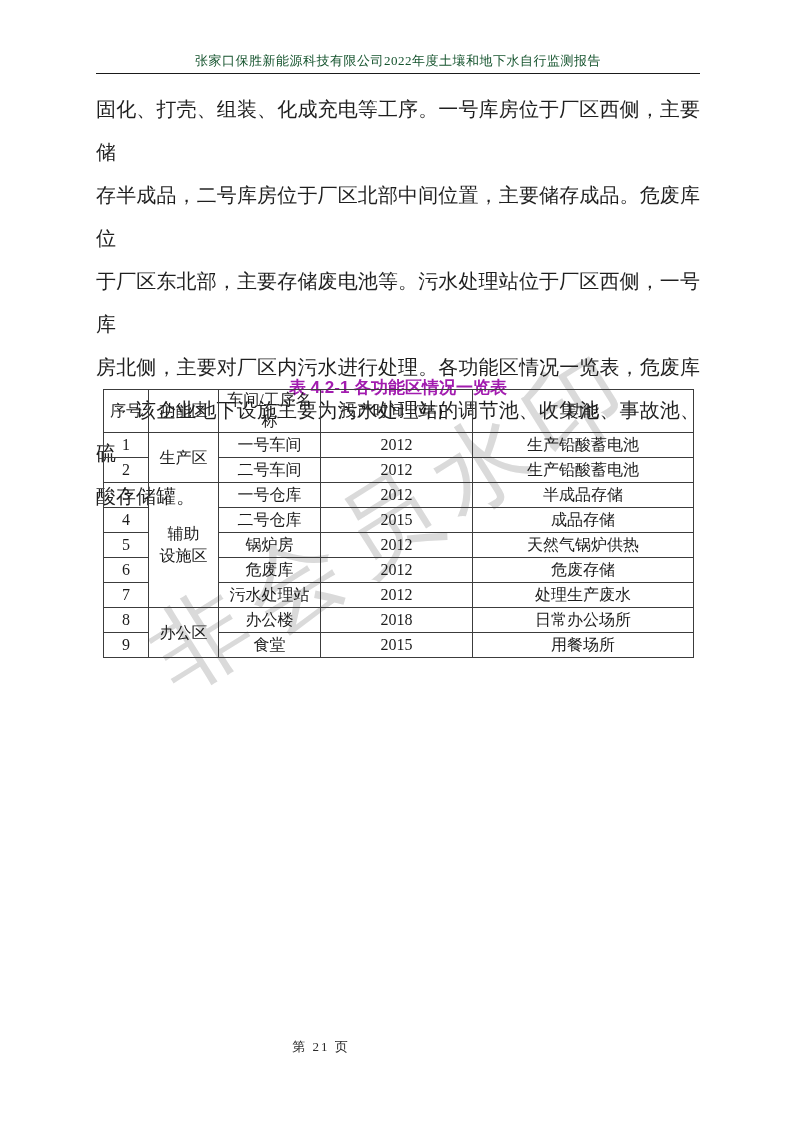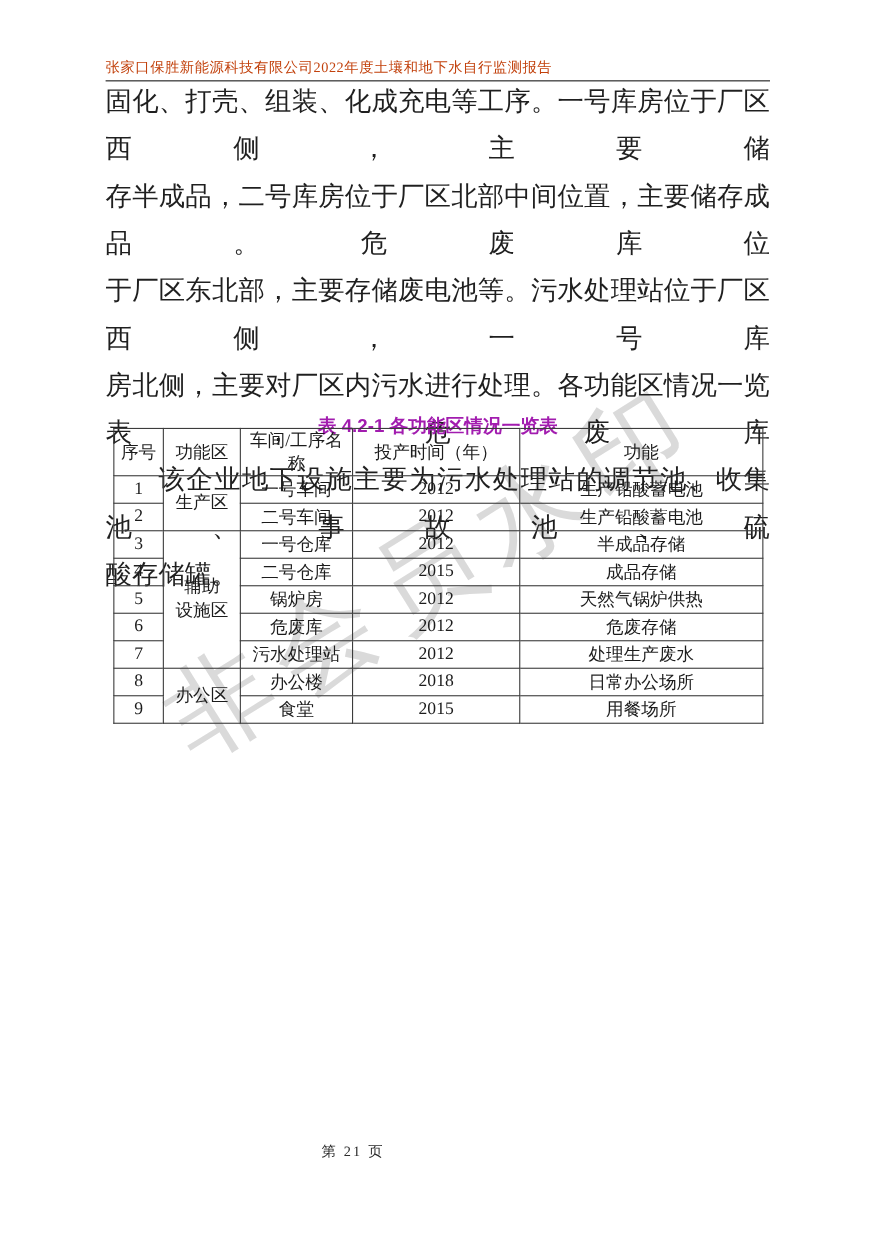--- a/index.html
+++ b/index.html
@@ -28,34 +28,34 @@
     transform: rotate(-32deg);
     transform-origin: 0 50%;
     white-space: nowrap;
     z-index: 0;
     pointer-events: none;
   }
   .content { position: relative; z-index: 1; }
   .header-title {
     position: absolute;
     top: 52px; left: 96px; width: 604px;
-    text-align: left;
+    text-align: center;
     font-size: 13px;
-    color: #c2410c;
+    color: #14532d;
     letter-spacing: 0.5px;
   }
   .header-rule {
     position: absolute;
     top: 73px; left: 96px; width: 604px;
     border-bottom: 1.5px solid #1a1a1a;
   }
   .body-text {
     position: absolute;
-    top: 72px; left: 96px; width: 604px;
-    font-size: 24px;
+    top: 88px; left: 96px; width: 604px;
+    font-size: 20px;
     line-height: 43px;
   }
   .tline { text-align: justify; text-align-last: justify; }
   .tline.end { text-align-last: left; }
   .tline.indent { text-indent: 2em; }
   .table-title {
     position: absolute;
     top: 376px; left: 96px; width: 604px;
     text-align: center;
     font-family: "Liberation Sans", "DejaVu Sans", sans-serif;

